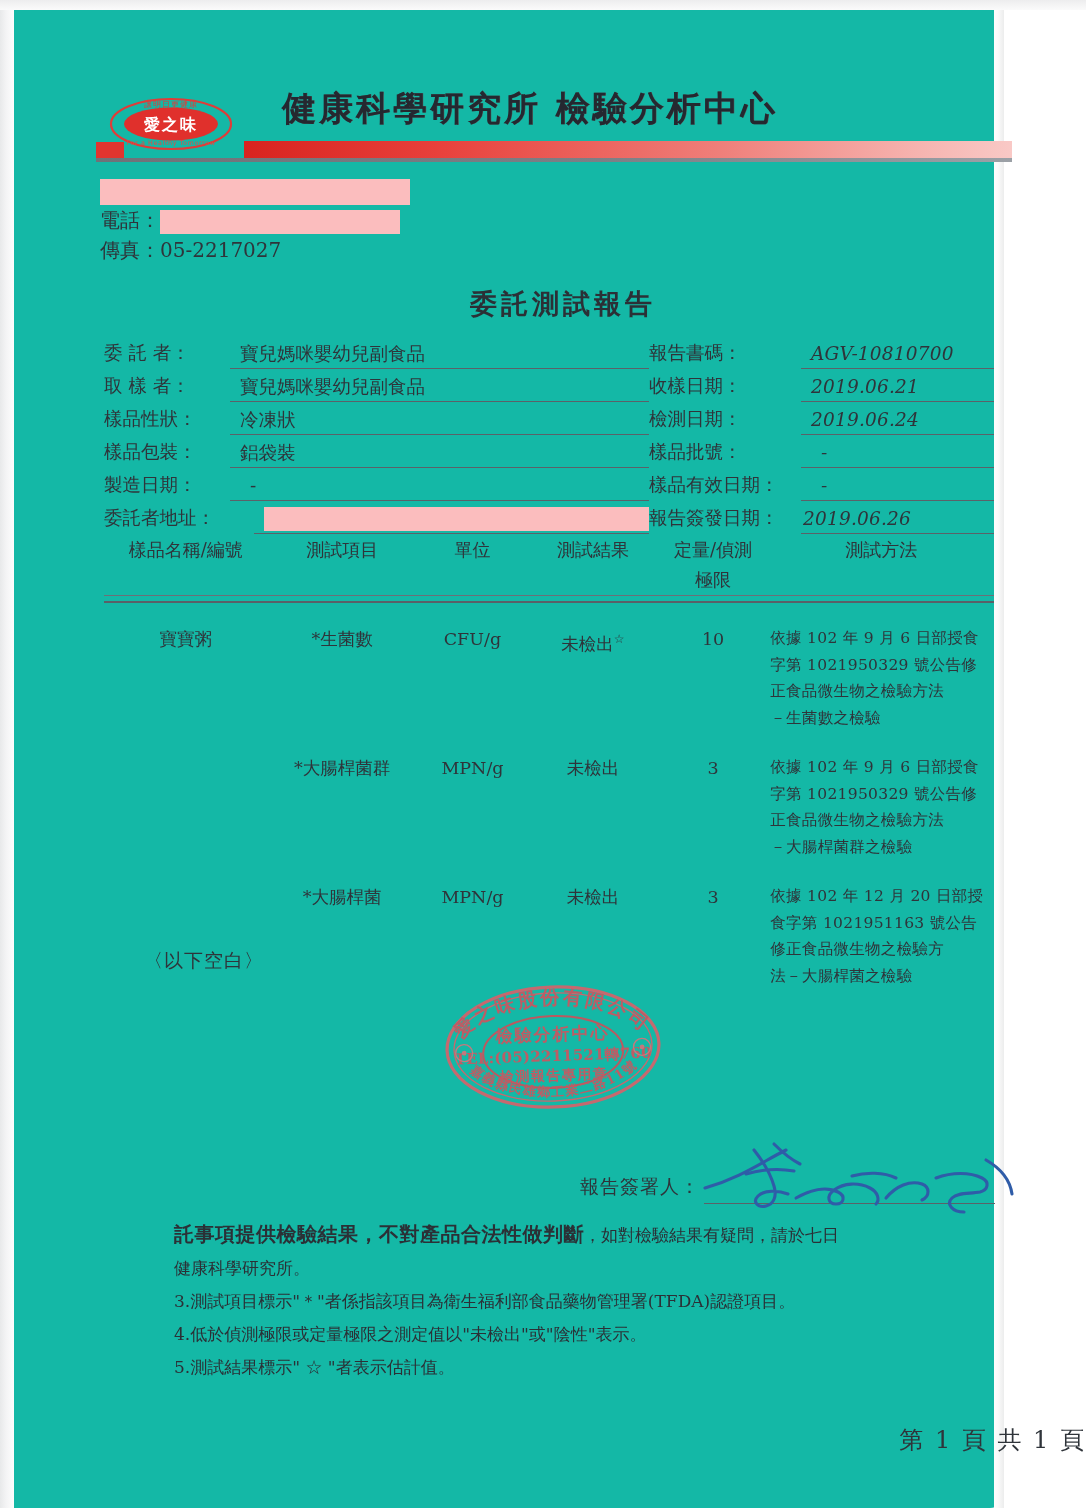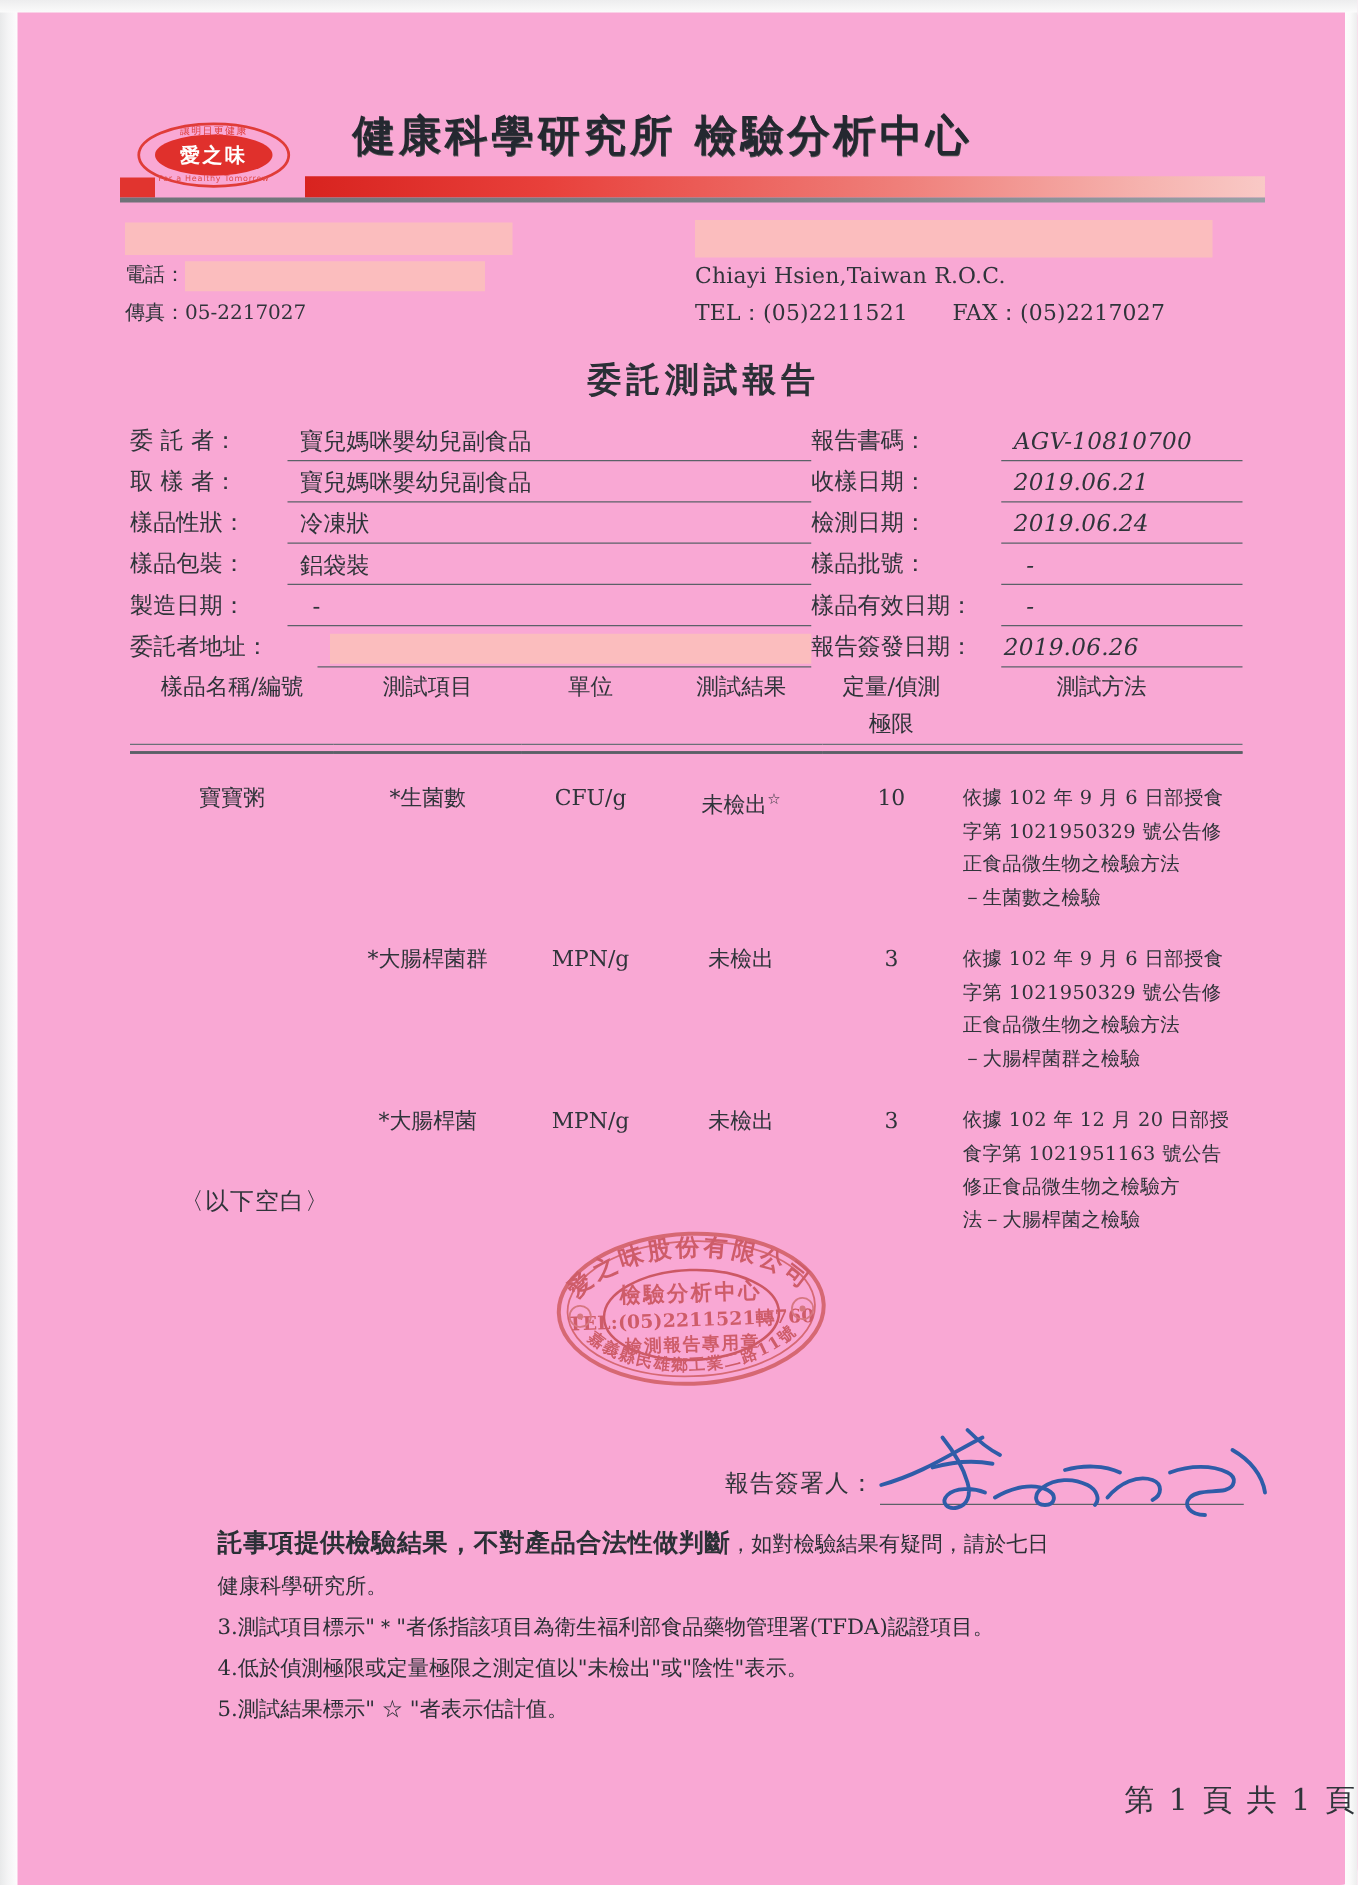--- a/index.html
+++ b/index.html
@@ -11,23 +11,23 @@
     width: 1086px;
     height: 1508px;
     position: relative;
     font-family: "DejaVu Serif", "Liberation Serif", serif;
     color: #3a3f45;
     overflow: hidden;
   }
   .page {
     position: absolute;
     left: 0; top: 0;
-    width: 1086px;
+    width: 1004px;
     height: 1508px;
-    background: #f9a8d4;
+    background: #14b8a6;
     border-radius: 14px;
   }
   
   .scan-edge-left {
     position: absolute; left: 0; top: 0; width: 14px; height: 1508px;
     background: linear-gradient(to right,#e8e9ea 0%, #f4f4f5 45%, #fdfdfd 100%);
   }
   .scan-edge-right {
     position: absolute; right: 0; top: 0; width: 10px; height: 1508px;
     background: linear-gradient(to left,#eceded 0%, #fafafa 60%, #fdfdfd 100%);
@@ -90,21 +90,21 @@
   .contact-right {
     position: absolute; left: 556px; top: 175px;
   }
   .redact {
     background: #fbbdbe;
     display: inline-block;
     height: 26px;
     vertical-align: middle;
   }
   .contact-line {
-    font-size: 16px;
+    font-size: 20px;
     line-height: 30px;
     white-space: nowrap;
     color: #2f343a;
   }
   .contact-line.eng {
     font-family: "DejaVu Serif", "Liberation Serif", serif;
     font-size: 17.5px;
     letter-spacing: 0.2px;
   }
 
@@ -342,31 +342,20 @@
       <span class="redact" style="width:310px;height:26px;"></span>
     </div>
     <div class="contact-line">
       <span>電話：</span><span class="redact" style="width:240px;height:24px;"></span>
     </div>
     <div class="contact-line">
       <span>傳真：</span><span class="mono-en">05-2217027</span>
     </div>
   </div>
 
-  <div class="contact-right">
-    <div class="contact-line">
-      <span class="redact" style="width:414px;height:30px;"></span>
-    </div>
-    <div class="contact-line eng">Chiayi Hsien,Taiwan R.O.C.</div>
-    <div class="contact-line eng">
-      <span>TEL：(05)2211521</span>
-      <span style="display:inline-block;width:24px;"></span>
-      <span>FAX：(05)2217027</span>
-    </div>
-  </div>
 
   <div class="doc-title">委託測試報告</div>
 
   <div class="info">
 
     <div class="info-row">
       <div class="info-cell left">
         <div class="info-label l-left">委 託 者：</div>
         <div class="info-value">寶兒媽咪嬰幼兒副食品</div>
       </div>

